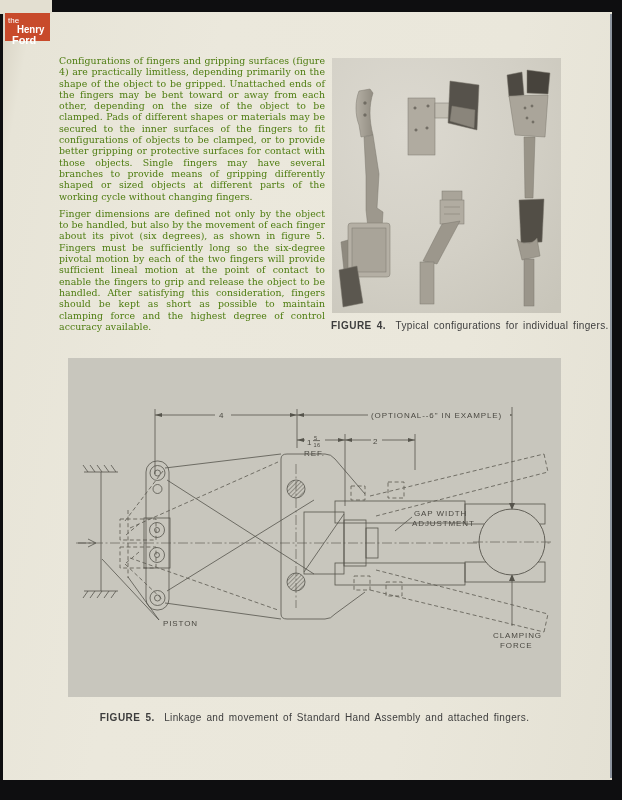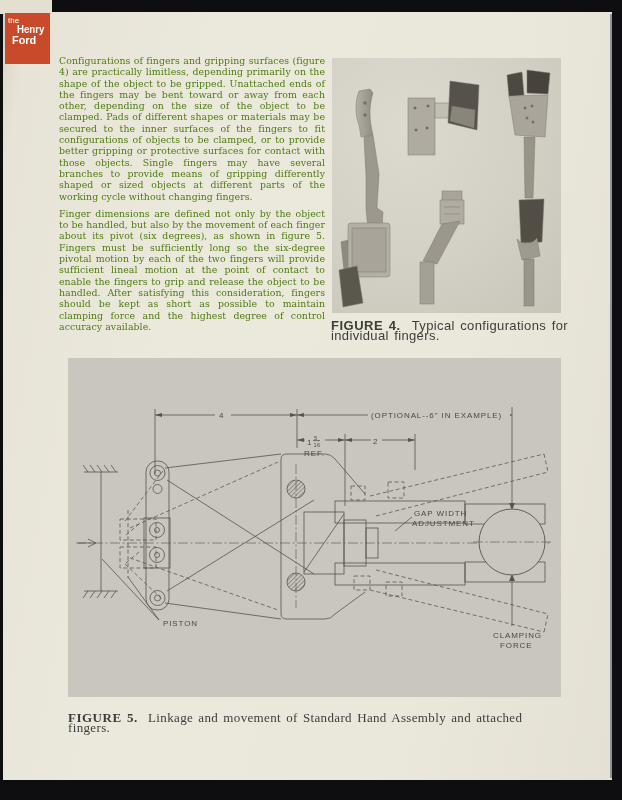--- a/index.html
+++ b/index.html
@@ -8,42 +8,42 @@
     font-family:"DejaVu Serif", serif;overflow:hidden;
   }
   
   .paper{
     position:absolute;left:3px;top:12px;width:609px;height:768px;
     background:linear-gradient(100deg,#d8d3c4 0%,#e7e4d7 4%,#ebe8dc 30%,#eae7db 70%,#e4e1d4 100%);
   }
   .corner-strip{position:absolute;left:0;top:0;width:52px;height:14px;background:#e3dfd1;}
   .edge-line{position:absolute;left:610px;top:14px;width:2px;height:764px;background:#44536f;opacity:.55;}
   
-  .logo{position:absolute;left:5px;top:13px;width:45px;height:51px;background:#c84a2b;}
+  .logo{position:absolute;left:5px;top:13px;width:45px;height:28px;background:#c84a2b;}
   .logo span{position:absolute;color:#fff;font-family:"Liberation Sans",sans-serif;line-height:1;transform-origin:left top;}
   .logo .l-the{left:3px;top:4px;font-size:8px;font-weight:400;}
   .logo .l-henry{left:12px;top:11px;font-size:10.5px;font-weight:700;transform:scaleX(.92);}
   .logo .l-ford{left:7px;top:21.5px;font-size:11.5px;font-weight:700;transform:scaleX(.95);}
   
   .text-col{position:absolute;left:59px;top:55px;width:266px;color:#4d7c0f;}
   .text-col p{
     margin:0;font-size:9.4px;line-height:11.3px;text-align:justify;
     letter-spacing:.05px;
   }
   .text-col p + p{margin-top:6px;}
   
   .fig4{position:absolute;left:332px;top:58px;width:229px;height:255px;}
   
   .caption{
-    position:absolute;font-family:"Liberation Sans",sans-serif;font-size:13px;
+    position:absolute;font-family:"Liberation Sans",sans-serif;font-size:10px;
     color:#3d3d3d;letter-spacing:.35px;word-spacing:1.6px;line-height:10px;
   }
   .caption b{font-weight:700;letter-spacing:.5px;}
   .cap4{left:331px;top:321px;width:280px;text-align:left;}
-  .cap5{left:68px;top:713px;width:493px;text-align:left;font-family:Liberation Serif, serif;}
+  .cap5{left:68px;top:713px;width:493px;text-align:center;}
   
   .fig5{position:absolute;left:68px;top:358px;width:493px;height:339px;}
   .fig5 .s{stroke:#56544c;stroke-width:.8;fill:none;}
   .fig5 .sd{stroke:#5b584f;stroke-width:.8;fill:none;stroke-dasharray:4 2.6;}
   .fig5 .cl{stroke:#5e5b51;stroke-width:.65;fill:none;stroke-dasharray:10 2.5 2 2.5;}
   .fig5 .ar{fill:#56544c;stroke:none;}
   .fig5 text{font-family:"Liberation Sans",sans-serif;fill:#4b4942;}
   .fig5 .dt{font-size:8px;letter-spacing:.9px;}
   .fig5 .ds{font-size:5.6px;letter-spacing:.3px;}
   .fig5 .bgr{fill:#c8c6bd;stroke:none;}

